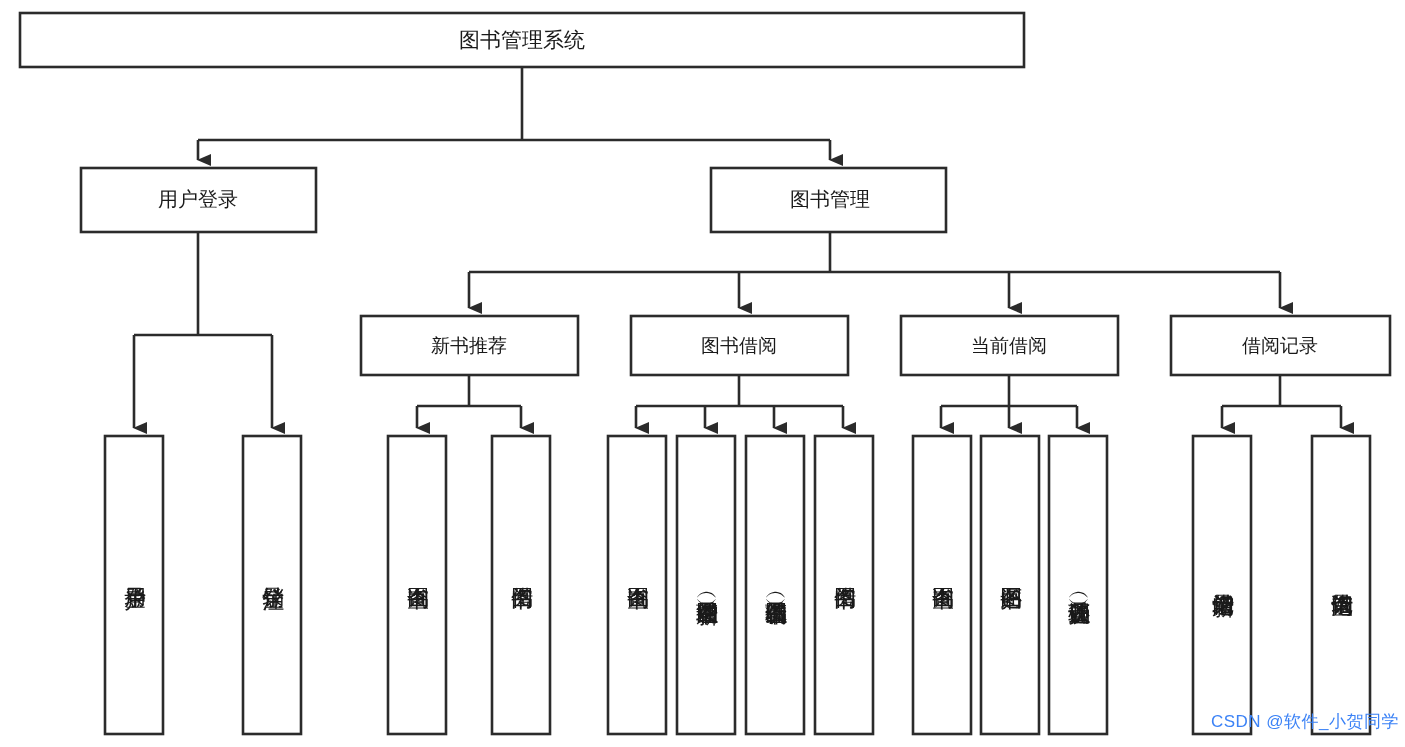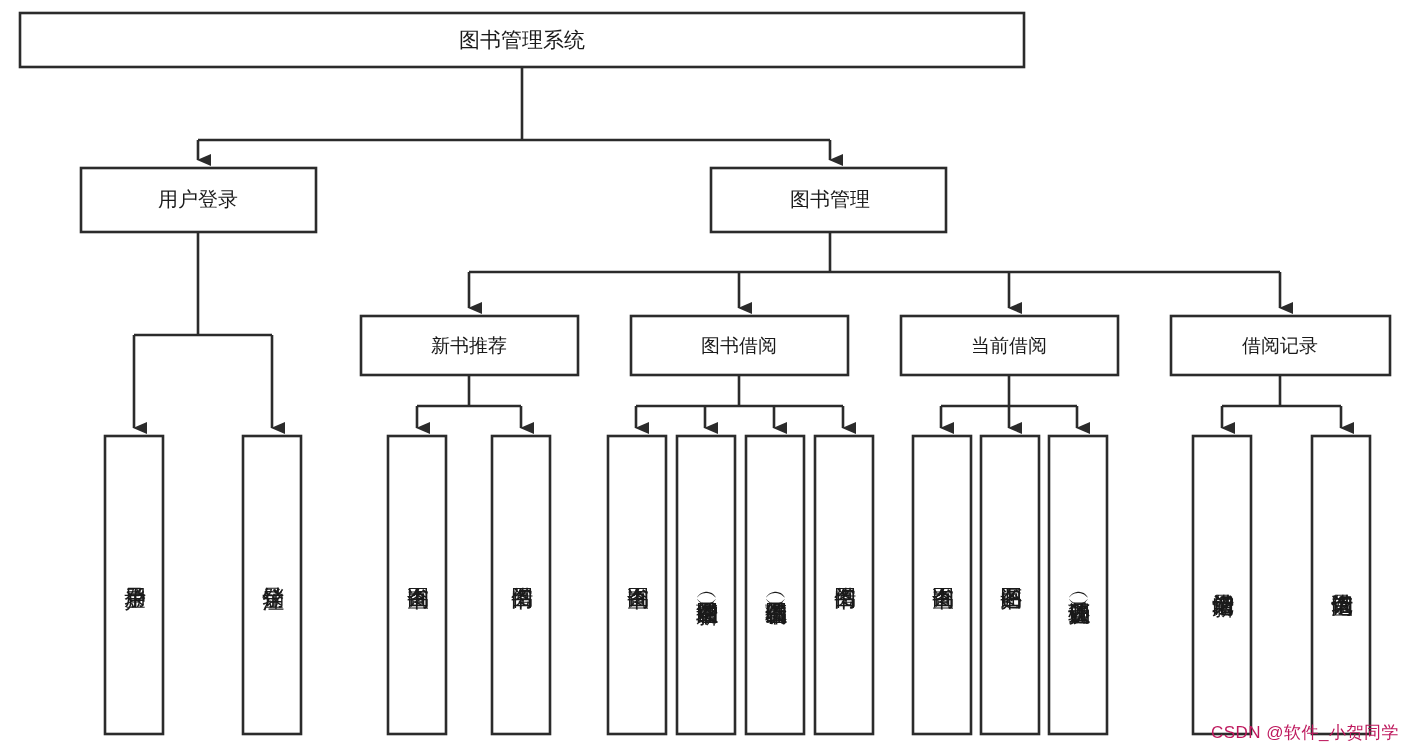--- a/index.html
+++ b/index.html
@@ -47,24 +47,24 @@
     stroke-width: 2.6;
     fill: none;
   }
   .arrow-head {
     fill: #2b2b2b;
     stroke: none;
   }
   .watermark {
     position: absolute;
     right: 6px;
-    bottom: 3px;
+    bottom: 14px;
     font-family: "Liberation Sans", "DejaVu Sans", sans-serif;
     font-size: 17px;
-    color: #be185d;
+    color: #3b82f6;
     white-space: nowrap;
     letter-spacing: 0.5px;
   }
 </style>
 </head>
 <body>
 
 <svg id="diagram-root" viewBox="0 0 1405 747" xmlns="http://www.w3.org/2000/svg">
 
   <defs>

